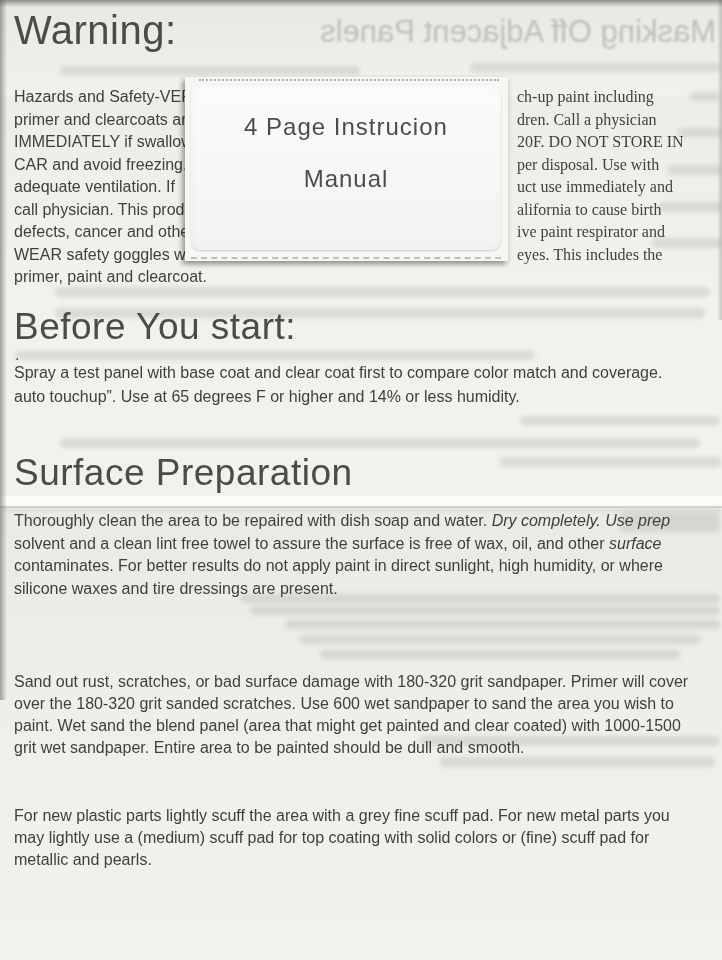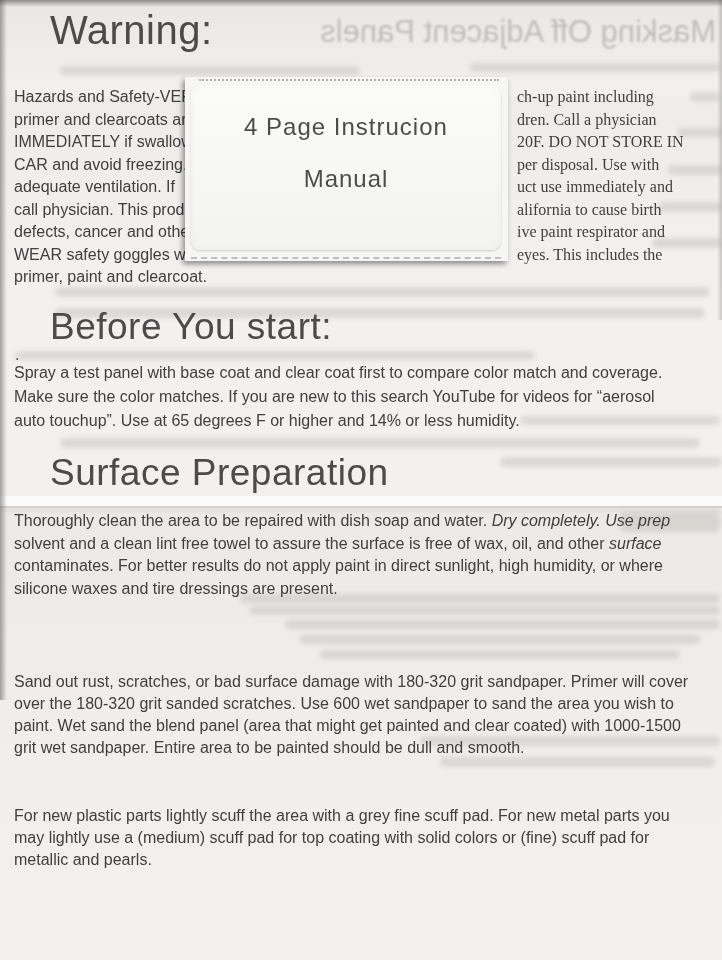--- a/index.html
+++ b/index.html
@@ -25,21 +25,21 @@
     background:linear-gradient(90deg,rgba(80,80,78,.5),rgba(80,80,78,0));z-index:9;}
   .edge-right{position:absolute;right:0;top:0;width:5px;height:320px;
     background:linear-gradient(270deg,rgba(90,90,88,.30),rgba(90,90,88,0));z-index:9;}
   
   .sheet-edge{position:absolute;left:0;top:496px;width:722px;height:10px;
     background:linear-gradient(180deg,rgba(252,252,250,.9),#fafaf7);
     border-bottom:2px solid rgba(175,173,169,.55);
     box-shadow:0 3px 4px rgba(0,0,0,.07);z-index:2;}
   
   .h1{position:absolute;left:14px;font-weight:300;color:#4c4b49;letter-spacing:.5px;
-    white-space:nowrap;z-index:3;margin-left:36px;}
+    white-space:nowrap;z-index:3;}
   .h1.warning{top:8px;font-size:40px;}
   .h1.before{top:306px;font-size:37px;}
   .h1.surface{top:452px;font-size:37px;}
   .h1.sanding{top:616px;font-size:37px;}
   
   .para{position:absolute;left:14px;font-size:16px;color:#413f3d;z-index:3;}
   .para .tline{white-space:nowrap;}
   .para .it{font-style:italic;margin-top:32px;}
   .p-warn{top:86px;width:706px;}
   .p-warn .wline{position:relative;height:22.5px;line-height:22.5px;white-space:nowrap;overflow:visible;}
@@ -127,21 +127,20 @@
   <div class="sticker-label">
     <div class="sticker-line l1">4 Page Instrucion</div>
     <div class="sticker-line l2">Manual</div>
   </div>
 
   <div class="h1 before">Before You start:</div>
   <div class="stray-dot">.</div>
 
   <div class="para p-before">
       <div class="tline"><span>Spray a test panel with base coat and clear coat first to compare color match and coverage.</span></div>
-      <div class="tline"><span>Make sure the color matches.  If you are new to this search YouTube for videos for “aerosol</span></div>
       <div class="tline"><span>auto touchup”.  Use at 65 degrees F or higher and 14% or less humidity.</span></div>
     </div>
 
   <div class="h1 surface">Surface Preparation</div>
 
   <div class="sheet-edge"></div>
 
   <div class="para p-surface">
       <div class="tline"><span>Thoroughly clean the area to be repaired with dish soap and water.  </span><span class="it">Dry completely. Use prep</span></div>
       <div class="tline"><span>solvent and a clean lint free towel to assure the surface is free of wax, oil, and other </span><span class="it">surface</span></div>

